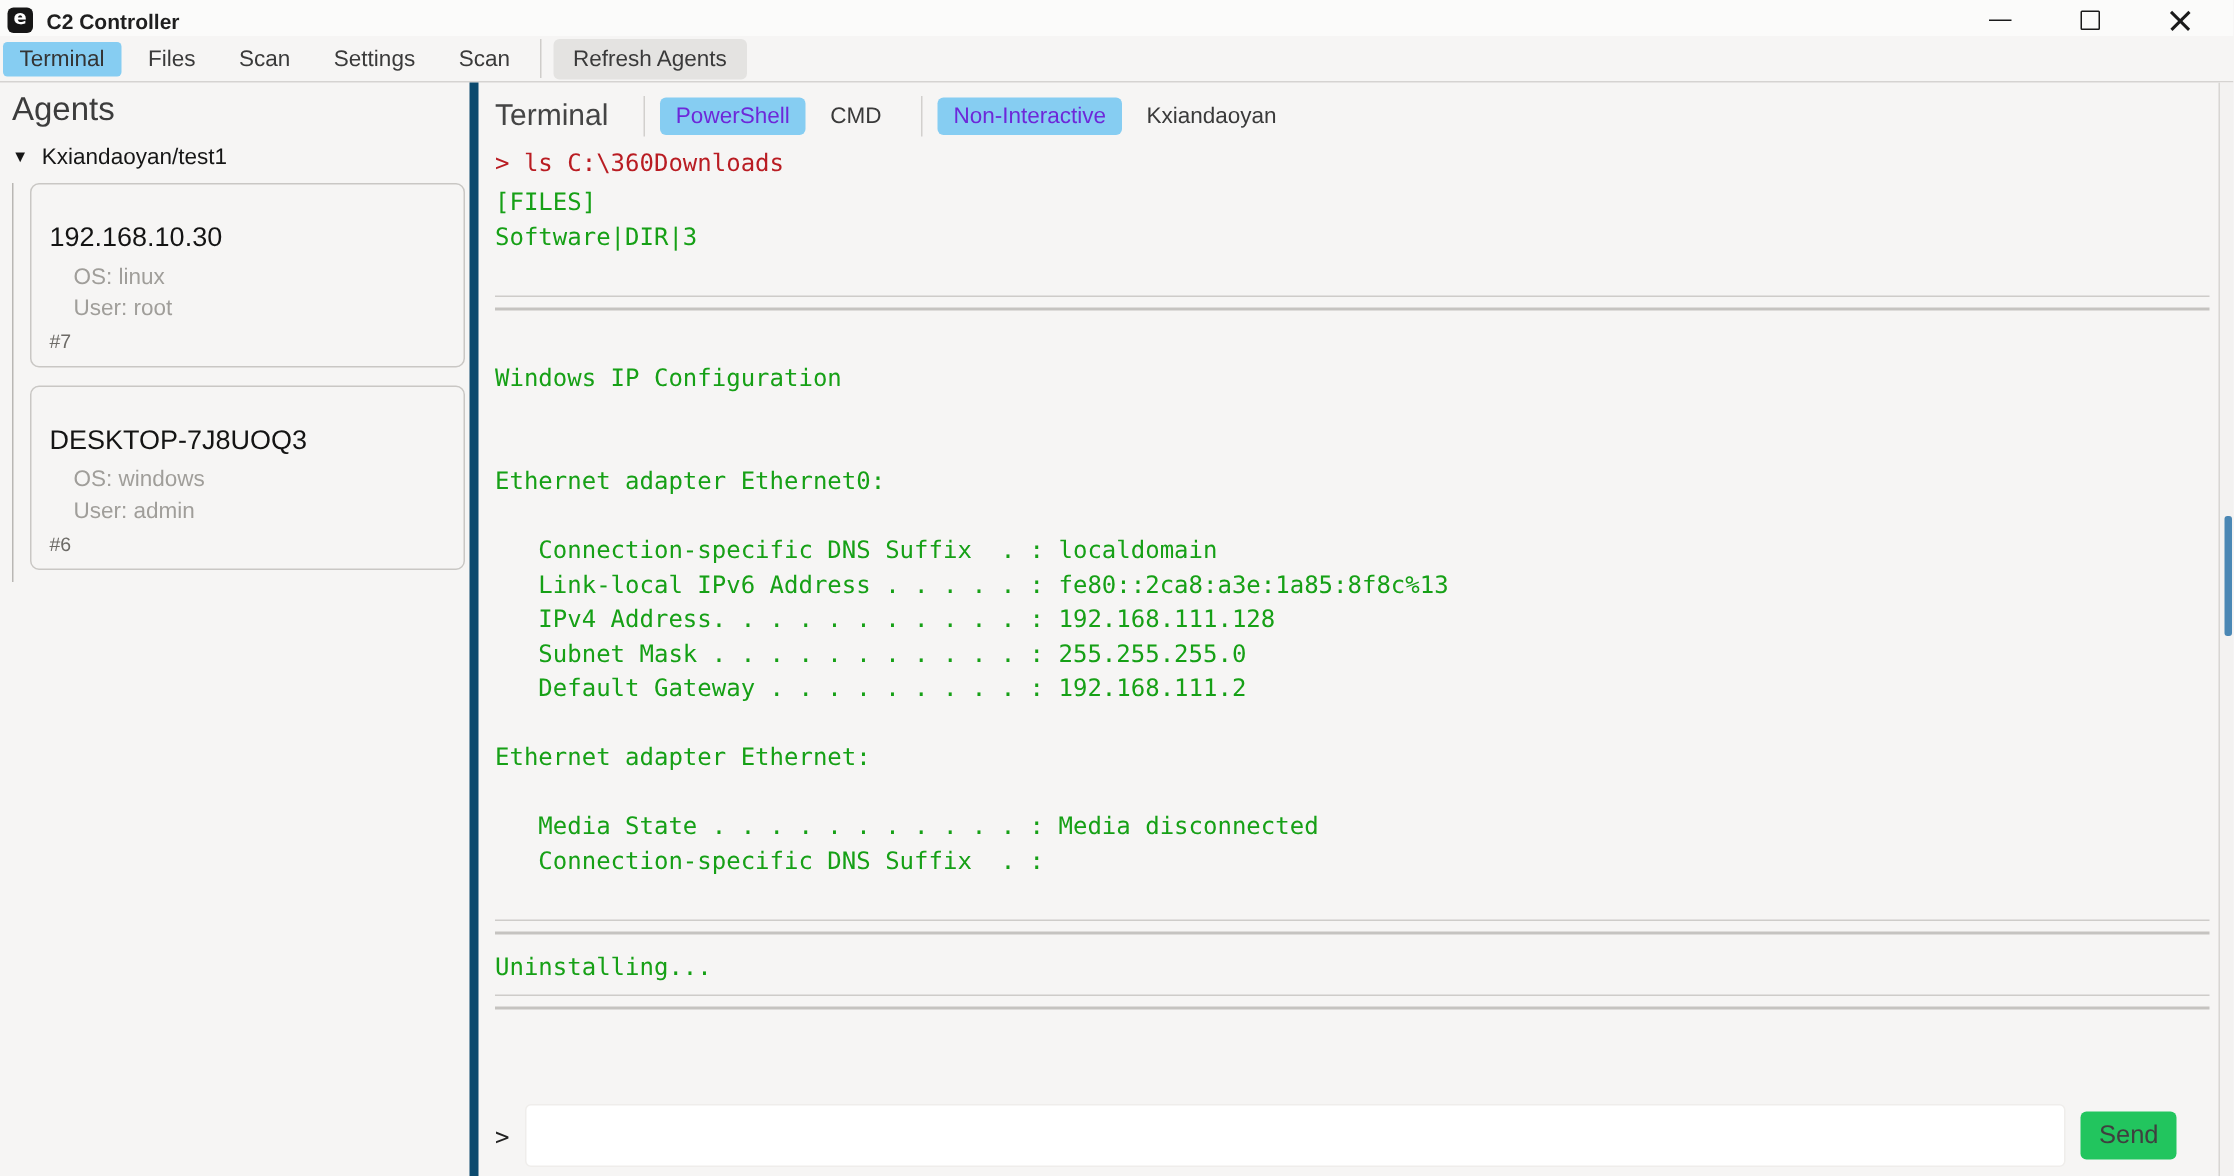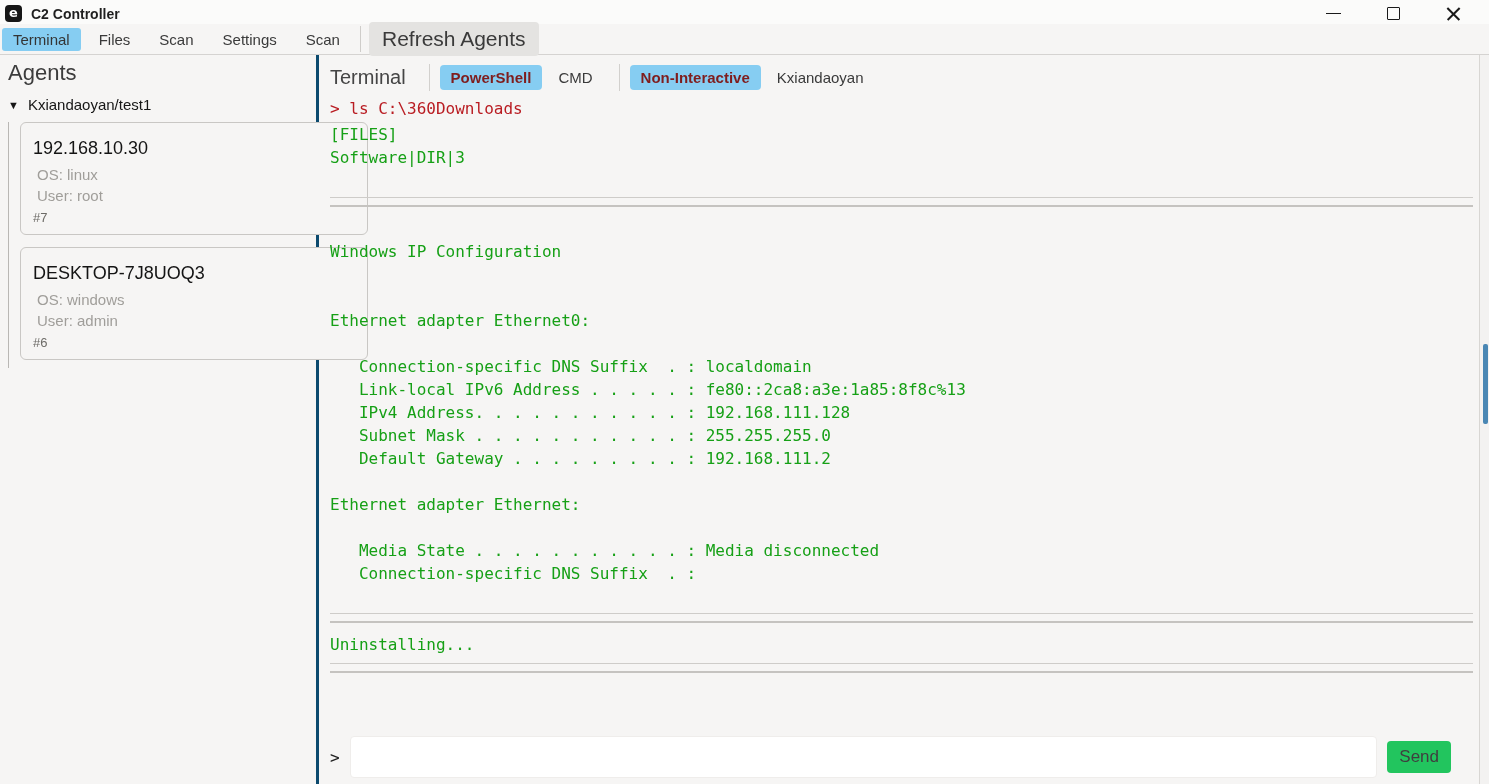--- a/index.html
+++ b/index.html
@@ -19,41 +19,41 @@
   .glyph-close { position:relative; width:15px; height:15px; }
   .glyph-close::before, .glyph-close::after { content:""; position:absolute; left:-1px; top:7px; width:17px; height:1.6px; background:#1a1a1a; }
   .glyph-close::before { transform:rotate(45deg); }
   .glyph-close::after  { transform:rotate(-45deg); }
 
   
   .menubar { height:31px; display:flex; align-items:center; padding:0 2px; border-bottom:1px solid #d5d3d1; flex:0 0 auto; background:#f6f5f4; }
   .menu-item { padding:3px 11px; font-size:15px; border-radius:3px; color:#3a3a3a; margin-right:7px; }
   .menu-item.active { background:var(--tab_active_blue,#86cdf2); color:#343434; }
   .menubar-sep { width:1px; height:26px; background:#cfcdca; margin:0 8px 0 2px; }
-  .refresh-btn { background:#e4e3e1; border:none; border-radius:4px; padding:5px 13px; font-size:21px; color:#3a3a3a; font-family:inherit; }
+  .refresh-btn { background:#e4e3e1; border:none; border-radius:4px; padding:5px 13px; font-size:15px; color:#3a3a3a; font-family:inherit; }
 
   
   .content { flex:1; display:flex; min-height:0; }
 
-  .sidebar { width:319px; flex:0 0 auto; border-right:3px solid #0c4a6e; padding:5px 0 0 7px; }
+  .sidebar { width:319px; flex:0 0 auto; border-right:6px solid #0c4a6e; padding:5px 0 0 7px; }
   .sidebar-title { font-size:22px; font-weight:400; color:#3c3c3c; margin:0 0 10px 1px; }
   .tree-row { display:flex; align-items:center; gap:9px; font-size:15px; color:#161616; margin-bottom:9px; padding-left:1px; }
   .expander { font-size:11px; color:#161616; }
   .tree-children { border-left:1px solid #b9b7b4; margin-left:1px; padding-left:11px; display:flex; flex-direction:column; gap:12px; padding-bottom:8px; }
-  .agent-card { border:1px solid #c9c7c4; border-radius:6px; padding:12px 12px 9px; width:348px; background:#f6f5f4; }
+  .agent-card { border:1px solid #c9c7c4; border-radius:6px; padding:22px 12px 9px; width:290px; background:#f6f5f4; }
   .agent-name { font-size:18px; color:#141414; margin:3px 0 7px; font-weight:400; }
-  .agent-os, .agent-user { font-size:15px; color:#a09e9a; margin:4px 4px; }
+  .agent-os, .agent-user { font-size:15px; color:#a09e9a; margin:4px 16px; }
   .agent-id { font-size:13px; color:#6d6b67; margin-top:6px; }
 
   .main { flex:1; display:flex; flex-direction:column; position:relative; padding-left:11px; min-width:0; }
   .term-header { display:flex; align-items:center; height:40px; padding-top:5px; flex:0 0 auto; }
   .term-title { font-size:20px; color:#454545; margin-right:13px; }
   .header-sep { width:1px; height:27px; background:#d2d0cd; margin:0 10px; }
   .chip { font-size:15px; padding:4px 11px; border-radius:4px; color:#3a3a3a; margin-right:5px; }
-  .chip.active { background:var(--tab_active_blue,#86cdf2); color:#7f1d1d;font-weight:bold; }
+  .chip.active { background:var(--tab_active_blue,#86cdf2); color:#6d28d9; }
 
   .term-output { flex:1; font-family:"DejaVu Sans Mono", monospace; font-size:16px; line-height:23px; padding-right:16px; overflow:hidden; }
   .cmd { color:var(--command_red,#b91c22); white-space:pre; margin:2px 0 3px; }
   .out { color:var(--output_green,#16a016); white-space:pre; }
   .sep-pair { height:10px; border-top:1px solid #ceccc9; border-bottom:2px solid #c5c3c0; margin:28px 0 10px; }
   .sep-pair.tight { margin-top:7px; margin-bottom:0; }
 
   .input-row { flex:0 0 auto; display:flex; align-items:center; gap:10px; padding:6px 38px 8px 0; height:52px; }
   .prompt { font-family:"DejaVu Sans Mono", monospace; font-size:16px; color:#222; }
   .cmd-input { flex:1; height:42px; border:1px solid #efedeb; border-radius:4px; background:#ffffff;

